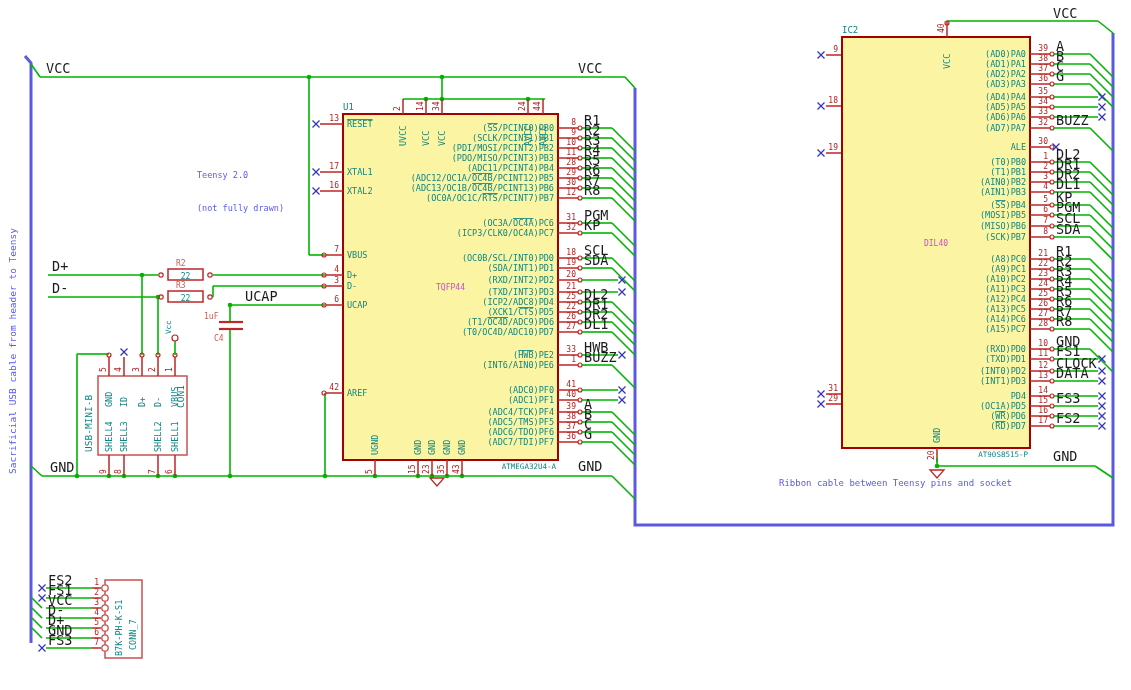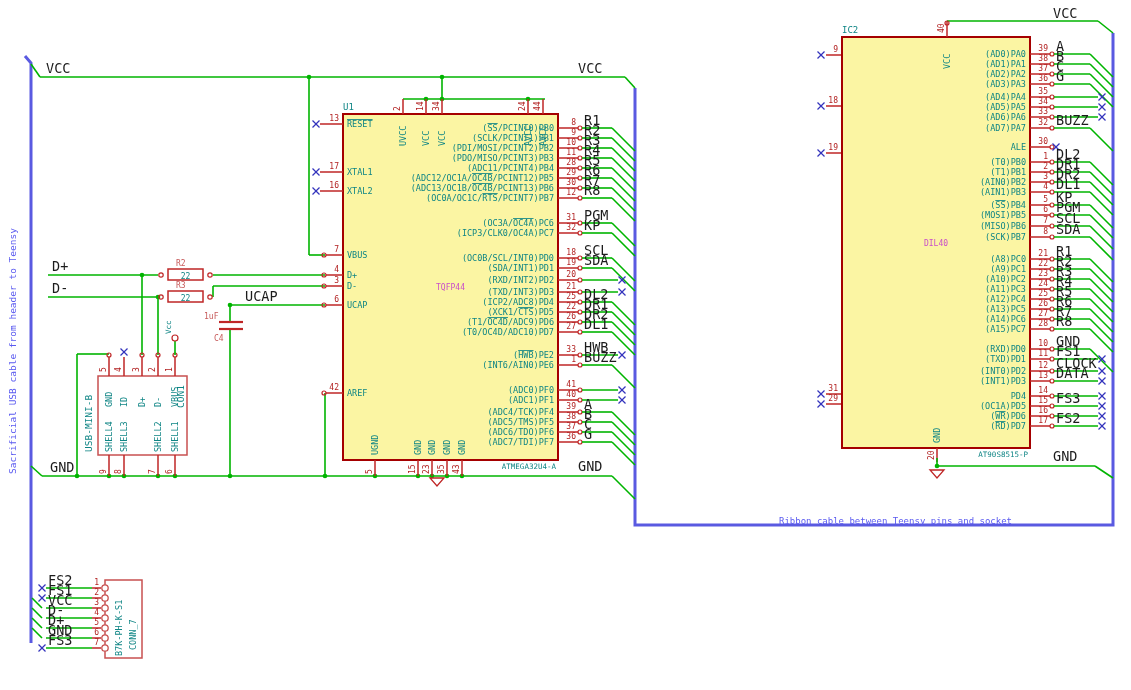--- a/index.html
+++ b/index.html
@@ -697,15 +697,19 @@
       <line x1="32" y1="628" x2="42" y2="638" stroke="#00b400" stroke-width="1.6"></line>
       <circle cx="105" cy="648" r="3.2" fill="#fff" stroke="#c85050" stroke-width="1.3"></circle>
       <line x1="92" y1="648" x2="101" y2="648" stroke="#bf2626" stroke-width="1.5"></line>
       <text x="99" y="645" fill="#b22222" font-size="8" text-anchor="end"><tspan>7</tspan></text>
       <text x="48" y="645" fill="#1c1c1c" font-size="13.5" text-anchor="start"><tspan>FS3</tspan></text>
       <line x1="46" y1="648" x2="92" y2="648" stroke="#00b400" stroke-width="1.6"></line>
       <line x1="38.5" y1="644.5" x2="45.5" y2="651.5" stroke="#3434bd" stroke-width="1.3"></line>
       <line x1="38.5" y1="651.5" x2="45.5" y2="644.5" stroke="#3434bd" stroke-width="1.3"></line>
     </svg>
 
-  <div class="note" id="note-ribbon" style="left:779px;top:516px;">Ribbon cable between Teensy pins and socket</div>
+  <div class="note" id="note-teensy" style="left:197px;top:148px;">
+    <div>Teensy 2.0</div>
+    <div>(not fully drawn)</div>
+  </div>
+  <div class="note" id="note-ribbon" style="left:779px;top:478px;">Ribbon cable between Teensy pins and socket</div>
   <div class="note" id="note-cable" style="left:7px;top:474px;">Sacrificial USB cable from header to Teensy</div>
 </div>
 
 </body></html>

